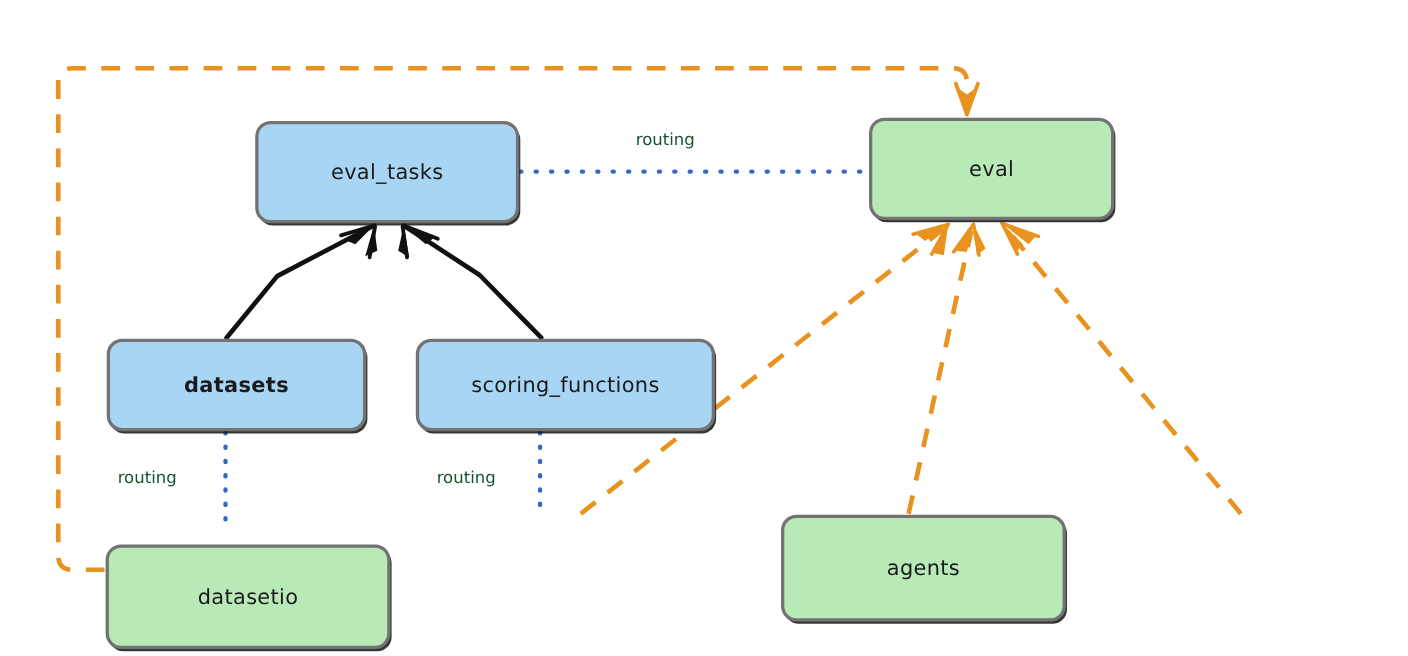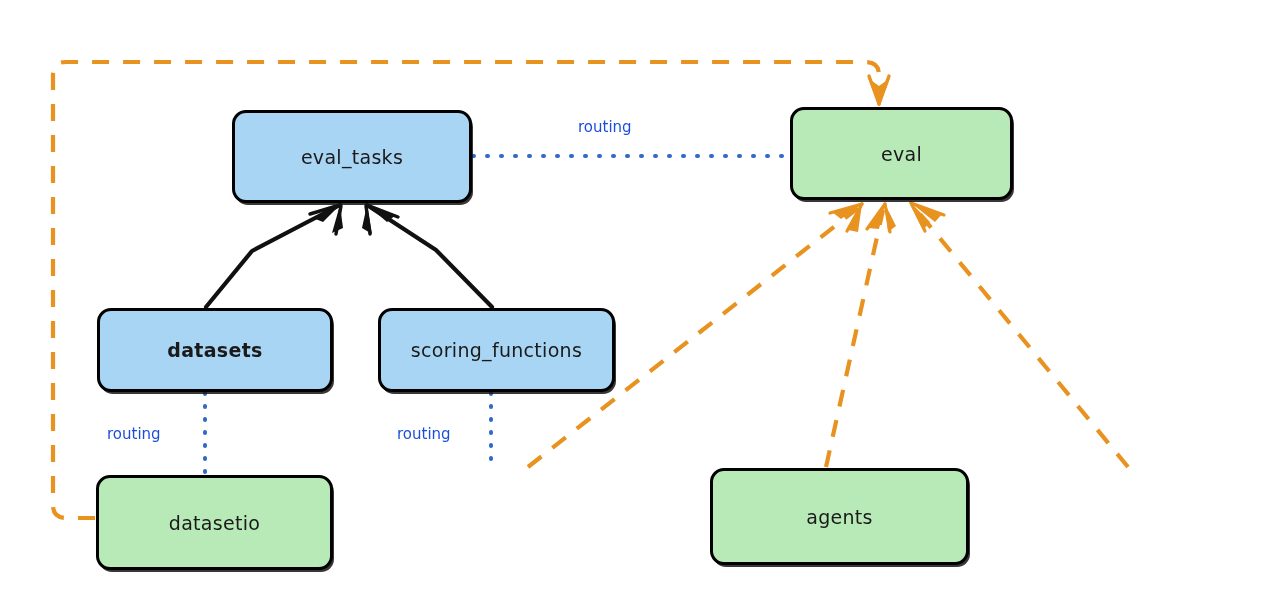--- a/index.html
+++ b/index.html
@@ -23,41 +23,41 @@
   #edges {
     position: absolute;
     left: 0;
     top: 0;
     width: 1280px;
     height: 596px;
   }
   .node {
     position: absolute;
     box-sizing: border-box;
-    border: 3px solid #000000;
+    border: 3px solid #737373;
     border-radius: 14px;
     display: flex;
     align-items: center;
     justify-content: center;
     text-align: center;
     color: #1a1a1a;
     font-size: 19px;
     font-family: "DejaVu Sans", sans-serif;
     letter-spacing: 0.3px;
     box-shadow: 2px 3px 0 -1px rgba(20,20,20,0.85);
   }
   .node.api   { background: #a9d5f5; }
   .node.prov  { background: #b8eab8; }
   .node-label {
     pointer-events: none;
     white-space: nowrap;
   }
   .edge-label {
     position: absolute;
-    color: #1d4ed8;
+    color: #14532d;
     font-size: 15px;
     font-family: "DejaVu Sans", sans-serif;
     white-space: nowrap;
   }
 </style>
 </head>
 <body>
 
 <div id="canvas">
 
@@ -123,25 +123,25 @@
   </div>
 
   <div class="node prov" style="left:790px; top:107px; width:223px; height:93px;justify-content:center;">
     <span class="node-label">eval</span>
   </div>
 
   <div class="node api" style="left:97px; top:308px; width:236px; height:84px;font-weight:bold;">
     <span class="node-label">datasets</span>
   </div>
 
-  <div class="node api" style="left:378px; top:308px; width:237px; height:84px;">
+  <div class="node api" style="left:378px; top:308px; width:272px; height:84px;">
     <span class="node-label">scoring_functions</span>
   </div>
 
-  <div class="node prov" style="left:96px; top:475px; width:237px; height:95px;text-align:right;">
+  <div class="node prov" style="left:96px; top:495px; width:259px; height:95px;text-align:right;">
     <span class="node-label">datasetio</span>
   </div>
 
 
   <div class="node prov" style="left:710px; top:468px; width:259px; height:97px;">
     <span class="node-label">agents</span>
   </div>
 
 
   <div class="edge-label" style="left:578px; top:118px;">routing</div>

